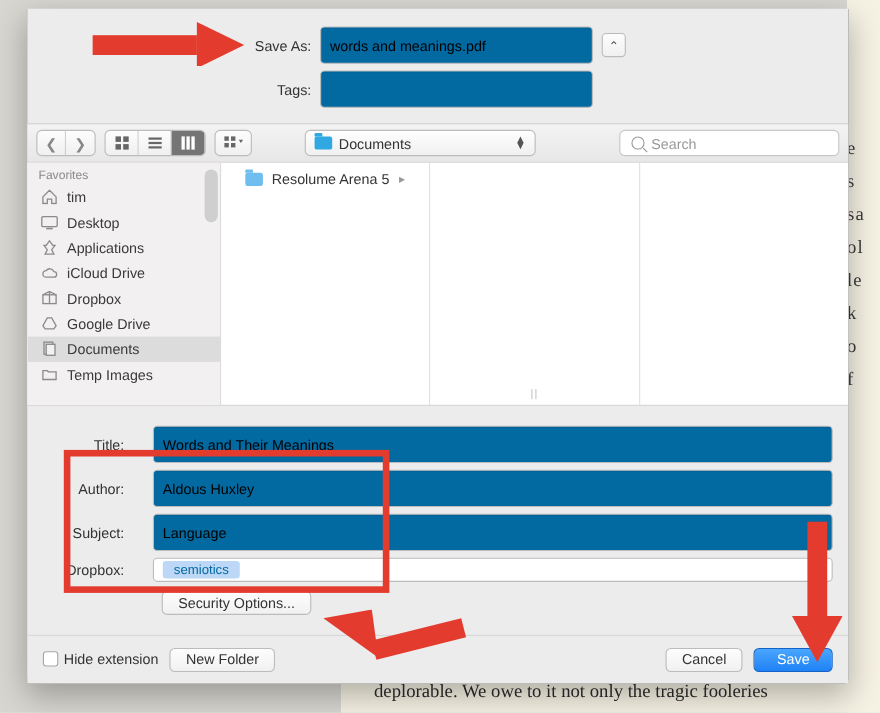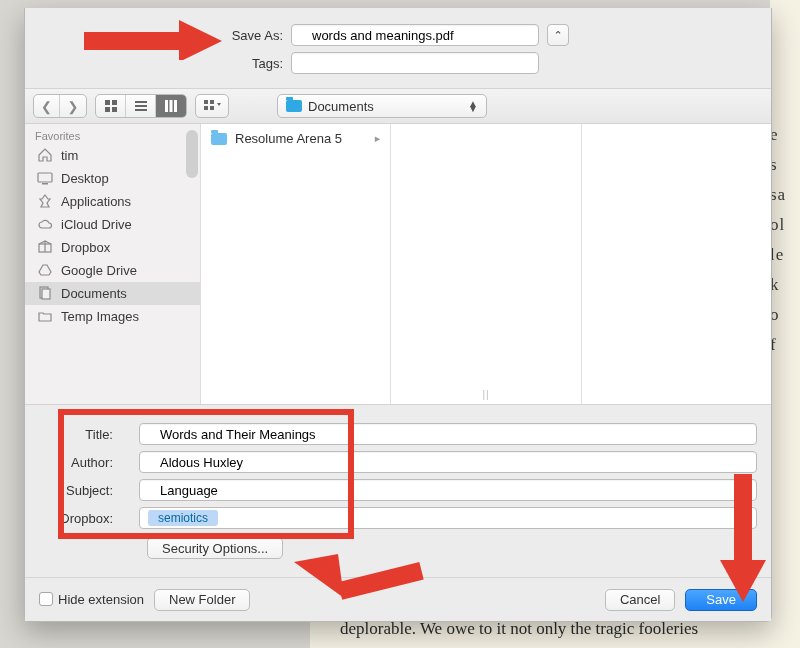--- a/index.html
+++ b/index.html
@@ -60,25 +60,25 @@
     box-shadow: 0 10px 28px rgba(0,0,0,0.28);
     display: flex;
     flex-direction: column;
   }
 
   
   .top-rows { padding: 10px 20px 8px; }
   .row { display: flex; align-items: center; margin: 6px 0; }
   .row label { width: 246px; text-align: right; padding-right: 8px; font-size: 13px; }
   .text-input {
-    height: 22px;
+    height: 34px;
     border: 1px solid #bcbcbc;
     border-radius: 4px;
-    background: #ffffff;
-    padding: 2px 20px;
+    background: #0369a1;
+    padding: 2px 8px;
     font-size: 13px;
     box-shadow: inset 0 1px 1px rgba(0,0,0,0.05);
   }
   .save-as-input { width: 248px; }
   .expand-btn {
     width: 22px; height: 22px;
     margin-left: 8px;
     border: 1px solid #bcbcbc;
     border-radius: 4px;
     background: linear-gradient(#fdfdfd,#f0f0f0);
@@ -190,21 +190,21 @@
   svg { display:block; }
 
   .column {
     flex: 1 1 0;
     border-right: 1px solid #e0e0e0;
     padding: 4px 0;
     min-width: 0;
   }
   .col-item {
     display: flex; align-items:center; gap:8px;
-    padding: 3px 10px;
+    padding: 3px 22px;
     font-size: 13px;
   }
   .col-item .chev { margin-left:auto; color:#9a9a9a; font-size:11px; }
   .col-folder { width:16px; height:12px; background:#6fbef0; border-radius:2px; position:relative; }
   .col-folder::before { content:""; position:absolute; top:-3px; left:0; width:7px; height:3px; background:#6fbef0; border-radius:1px 1px 0 0; }
 
   .col-handle { position:absolute; bottom:4px; font-size:10px; color:#bdbdbd; letter-spacing:1px; }
 
   
   .meta {
@@ -353,20 +353,24 @@
 
     <div class="path-popup">
       <span class="folder-glyph"></span>
       <span>Documents</span>
       <span class="pop-chev">
           <span>▲</span>
           <span>▼</span>
         </span>
     </div>
 
+    <div class="search-field">
+      <span class="search-ic"></span>
+      <span>Search</span>
+    </div>
   </div>
 
   <div class="browser">
     <div class="sidebar">
       <div class="sidebar-scroll"></div>
       <div class="fav-header">Favorites</div>
       <div id="sb-list">
           <div class="sb-item">
             <span class="sb-ic">
               <svg width="16" height="14">

